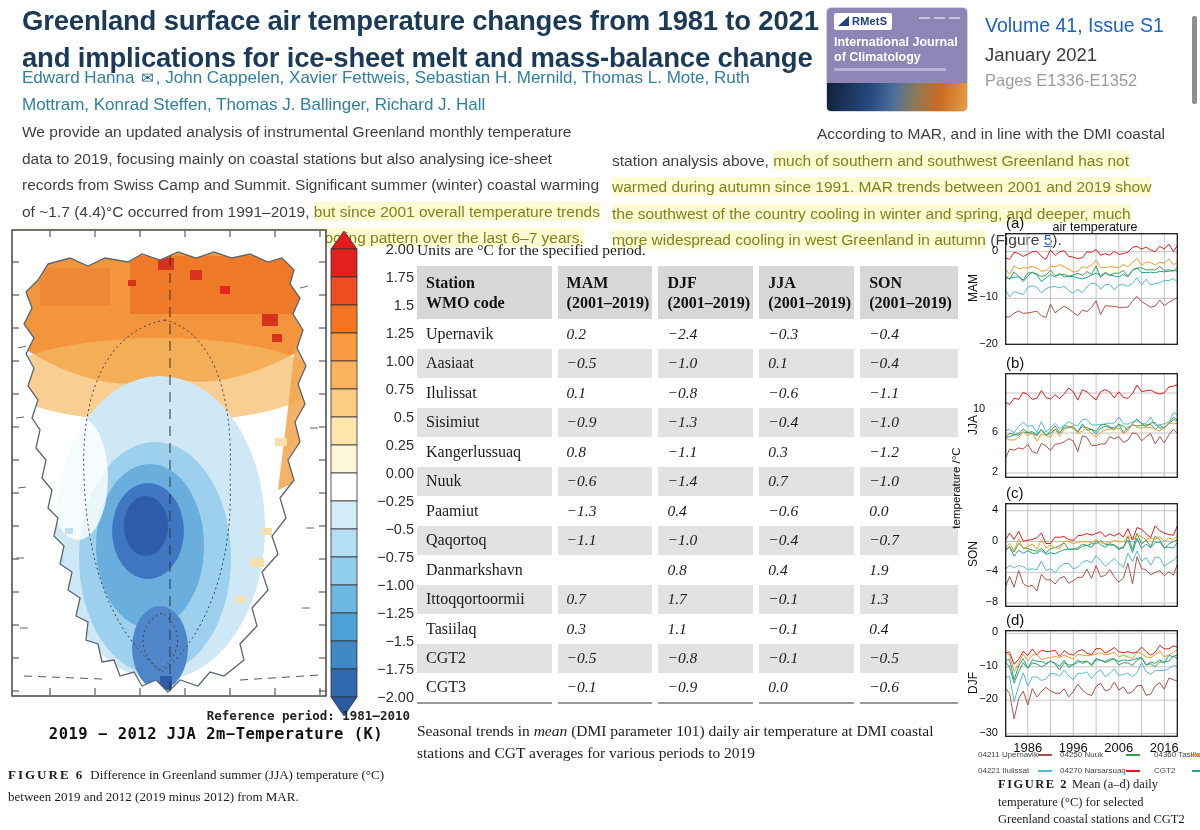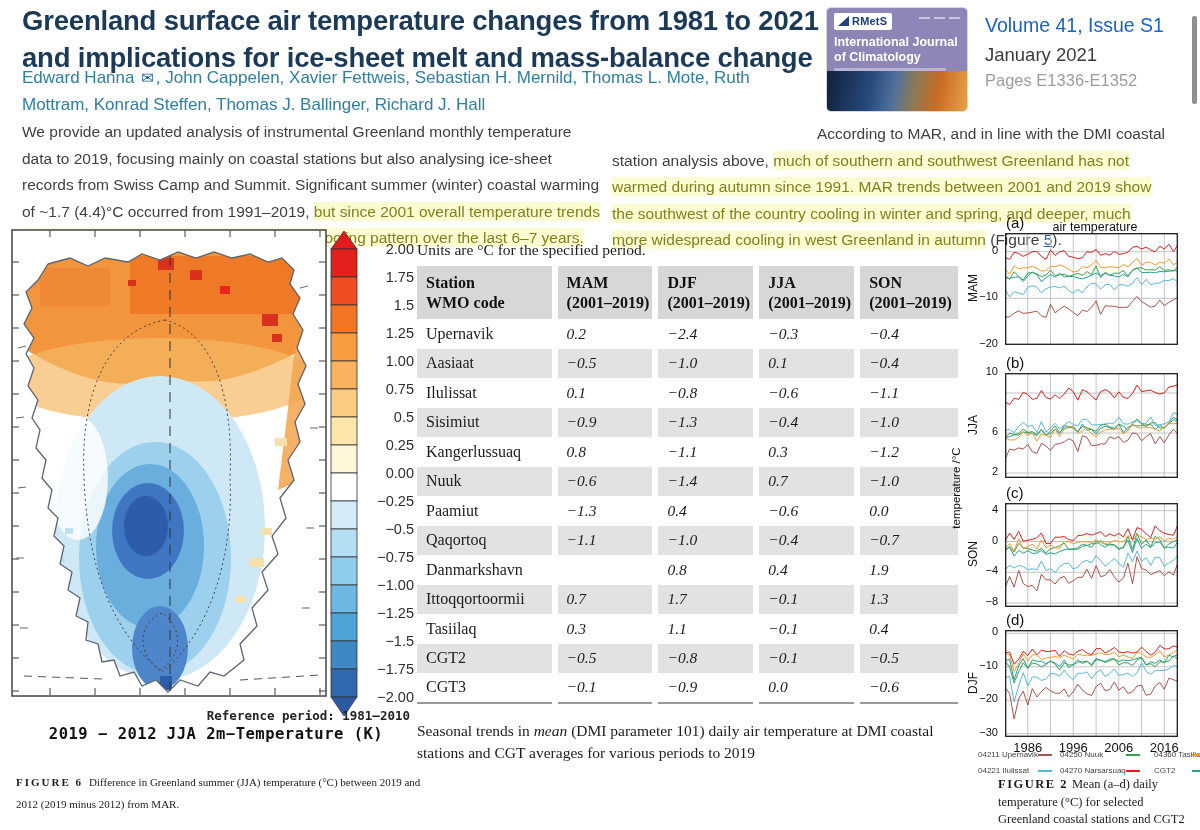--- a/index.html
+++ b/index.html
@@ -9,21 +9,21 @@
 
   
   .title{position:absolute;left:22px;top:2px;margin:0;width:800px;
          font-size:27.5px;line-height:37px;font-weight:600;color:#1b3a57;letter-spacing:-0.2px;}
   .authors{position:absolute;left:22px;top:64px;margin:0;width:790px;
            font-size:17px;line-height:27px;color:#2f7fa0;}
   .mail{color:#1f5f8a;font-size:15px;margin:0 2px;cursor:pointer;}
 
   .cover{position:absolute;left:827px;top:8px;width:140px;height:103px;border-radius:4px;
          overflow:hidden;box-shadow:0 0 0 1px #d8d8d8;cursor:pointer;}
-  .cover-top{height:63px;background:#8d86b6;padding:5px 7px 0 7px;position:relative;}
+  .cover-top{height:75px;background:#8d86b6;padding:5px 7px 0 7px;position:relative;}
   .rmets-row{display:flex;align-items:flex-start;}
   .rmets-box{background:#fff;border-radius:2px;padding:2px 5px 3px 4px;display:inline-flex;align-items:center;gap:3px;}
   .rmets-tri{width:11px;height:10px;background:#24427c;clip-path:polygon(0 100%,100% 100%,100% 0);display:inline-block;}
   .rmets-txt{color:#1d3f7c;font-weight:bold;font-size:11px;letter-spacing:0.2px;}
   .cover-menu{position:absolute;right:7px;top:9px;display:flex;gap:4px;}
   .cover-menu i{display:block;width:11px;height:2px;background:#c9c4e0;}
   .journal-name{color:#fff;font-weight:bold;font-size:12.5px;line-height:14.5px;margin-top:5px;}
   .journal-sub{height:3px;width:112px;background:#b9b3d6;margin-top:4px;border-radius:1px;}
   .cover-earth{height:40px;background:
       linear-gradient(100deg,#10203c 0%,#274b7e 32%,#51719b 48%,#8d7a55 62%,#c96a22 78%,#e8a24a 100%);}
@@ -39,22 +39,22 @@
   .abs-right{left:612px;top:121px;width:556px;text-indent:205px;}
   .abs mark{background:#fbfcd2;color:#83811c;padding:1px 0;}
   .fig-link{color:#1b62c4;text-decoration:underline;cursor:pointer;}
 
   
   #map-svg{position:absolute;left:10px;top:228px;}
   .refperiod{position:absolute;left:180px;top:708px;width:230px;text-align:right;
              font-family:"DejaVu Sans Mono",monospace;font-weight:bold;font-size:12.5px;color:#222;}
   .map-xlabel{position:absolute;left:18px;top:725px;width:396px;text-align:center;
               font-family:"DejaVu Sans Mono",monospace;font-weight:bold;font-size:15.5px;color:#111;letter-spacing:0.5px;}
-  .fig6-cap{position:absolute;left:8px;top:764px;width:406px;margin:8px;
-            font-family:"Liberation Serif","DejaVu Serif",serif;font-size:11px;line-height:21.5px;color:#1c1c1c;}
+  .fig6-cap{position:absolute;left:8px;top:764px;width:406px;margin:0;
+            font-family:"Liberation Serif","DejaVu Serif",serif;font-size:13px;line-height:21.5px;color:#1c1c1c;}
   .figtag{font-weight:bold;letter-spacing:2px;margin-right:6px;}
 
   
   .cb-host{position:absolute;left:330px;top:230px;width:86px;height:500px;}
   .cb-label{position:absolute;left:30px;width:54px;text-align:right;font-size:14.5px;color:#2e2e2e;}
 
   
   .table-host{position:absolute;left:417px;top:241px;width:541px;
               font-family:"Liberation Serif","DejaVu Serif",serif;}
   .units{margin:0 0 7px 0;font-size:15.5px;color:#1c1c1c;}
@@ -396,21 +396,21 @@
         <polyline points="0.0,84.1 4.6,83.8 9.1,80.2 13.7,77.9 18.2,80.4 22.8,79.9 27.3,79.1 31.9,78.1 36.4,82.9 41.0,84.4 45.5,71.1 50.1,79.9 54.6,76.4 59.2,73.1 63.7,75.8 68.3,79.5 72.8,82.7 77.4,77.0 81.9,78.6 86.5,74.5 91.1,67.9 95.6,81.4 100.2,72.7 104.7,73.1 109.3,73.3 113.8,74.3 118.4,74.4 122.9,74.1 127.5,68.2 132.0,63.4 136.6,68.6 141.1,71.4 145.7,74.1 150.2,73.0 154.8,67.1 159.3,72.7 163.9,69.3 168.4,66.8 173.0,64.4" fill="none" stroke="#a8534b" stroke-width="1" stroke-linejoin="round"></polyline>
         <polyline points="0.0,56.5 4.6,64.0 9.1,58.8 13.7,60.0 18.2,61.5 22.8,54.3 27.3,52.7 31.9,54.2 36.4,59.8 41.0,55.8 45.5,54.0 50.1,53.4 54.6,54.9 59.2,53.1 63.7,57.6 68.3,60.2 72.8,56.4 77.4,59.7 81.9,54.0 86.5,50.2 91.1,51.1 95.6,56.2 100.2,51.8 104.7,51.3 109.3,57.0 113.8,51.9 118.4,51.7 122.9,53.3 127.5,50.3 132.0,44.7 136.6,51.9 141.1,46.3 145.7,51.7 150.2,50.5 154.8,49.8 159.3,47.4 163.9,47.6 168.4,45.5 173.0,49.6" fill="none" stroke="#57b8de" stroke-width="1" stroke-linejoin="round"></polyline>
         <polyline points="0.0,44.5 4.6,45.4 9.1,44.3 13.7,43.8 18.2,48.6 22.8,43.0 27.3,39.1 31.9,41.8 36.4,48.5 41.0,44.9 45.5,41.5 50.1,44.1 54.6,40.4 59.2,43.8 63.7,43.5 68.3,43.4 72.8,44.9 77.4,45.9 81.9,44.2 86.5,42.3 91.1,40.0 95.6,42.4 100.2,40.4 104.7,42.1 109.3,42.9 113.8,44.0 118.4,41.2 122.9,43.9 127.5,37.1 132.0,35.0 136.6,39.5 141.1,39.7 145.7,39.2 150.2,39.8 154.8,38.4 159.3,38.8 163.9,38.3 168.4,37.3 173.0,38.3" fill="none" stroke="#21a096" stroke-width="1" stroke-linejoin="round"></polyline>
         <polyline points="0.0,42.5 4.6,46.4 9.1,38.7 13.7,43.6 18.2,47.1 22.8,40.0 27.3,39.6 31.9,40.9 36.4,43.6 41.0,42.1 45.5,37.0 50.1,42.7 54.6,41.8 59.2,41.2 63.7,43.2 68.3,41.9 72.8,40.4 77.4,42.4 81.9,38.6 86.5,41.6 91.1,33.0 95.6,44.5 100.2,39.3 104.7,42.5 109.3,40.1 113.8,40.3 118.4,37.5 122.9,43.2 127.5,37.3 132.0,35.1 136.6,34.7 141.1,37.1 145.7,36.6 150.2,37.0 154.8,33.6 159.3,37.4 163.9,36.7 168.4,38.4 173.0,33.5" fill="none" stroke="#38a04c" stroke-width="1" stroke-linejoin="round"></polyline>
         <polyline points="0.0,35.8 4.6,41.2 9.1,32.7 13.7,36.0 18.2,34.8 22.8,34.8 27.3,33.4 31.9,35.1 36.4,38.2 41.0,37.5 45.5,33.3 50.1,33.9 54.6,31.8 59.2,33.7 63.7,36.1 68.3,39.0 72.8,38.3 77.4,33.6 81.9,34.8 86.5,32.0 91.1,27.5 95.6,34.3 100.2,34.5 104.7,33.7 109.3,34.0 113.8,34.9 118.4,31.5 122.9,33.9 127.5,29.3 132.0,25.6 136.6,32.2 141.1,29.2 145.7,29.4 150.2,32.1 154.8,29.3 159.3,30.2 163.9,26.0 168.4,31.9 173.0,28.1" fill="none" stroke="#f59a28" stroke-width="1" stroke-linejoin="round"></polyline>
         <polyline points="0.0,24.7 4.6,26.3 9.1,19.2 13.7,20.5 18.2,23.4 22.8,21.3 27.3,18.8 31.9,18.3 36.4,23.4 41.0,26.3 45.5,16.9 50.1,22.4 54.6,18.8 59.2,17.6 63.7,23.4 68.3,24.2 72.8,25.7 77.4,24.7 81.9,18.8 86.5,19.3 91.1,16.4 95.6,22.3 100.2,20.6 104.7,22.2 109.3,18.4 113.8,21.3 118.4,20.7 122.9,19.1 127.5,14.3 132.0,13.4 136.6,16.1 141.1,14.1 145.7,17.0 150.2,18.7 154.8,13.2 159.3,16.1 163.9,11.2 168.4,18.6 173.0,11.5" fill="none" stroke="#e41a1c" stroke-width="1" stroke-linejoin="round"></polyline>
         <rect x="0.7" y="0.7" width="171.6" height="110.6" fill="none" stroke="#1c1c1c" stroke-width="1.3"></rect>
       </svg>
       <div class="ptag" style="left: 1006px; top: 354px;">(b)</div>
       <div class="pseason" style="left: 928px; top: 417.5px;">JJA</div>
-      <div class="ptick" style="left: 960px; top: 365px;">10</div>
+      <div class="ptick" style="left: 960px; top: 402px; text-align: center;">10</div>
       <div class="ptick" style="left: 960px; top: 425px;">6</div>
       <div class="ptick" style="left: 960px; top: 465px;">2</div>
       <svg width="173" height="105" viewBox="0 0 173 105" style="position: absolute; left: 1005px; top: 373px;">
         <line x1="22.8" y1="1" x2="22.8" y2="104" stroke="#bdbdbd" stroke-width="0.9"></line>
         <line x1="45.5" y1="1" x2="45.5" y2="104" stroke="#bdbdbd" stroke-width="0.9"></line>
         <line x1="68.3" y1="1" x2="68.3" y2="104" stroke="#bdbdbd" stroke-width="0.9"></line>
         <line x1="91.1" y1="1" x2="91.1" y2="104" stroke="#bdbdbd" stroke-width="0.9"></line>
         <line x1="113.8" y1="1" x2="113.8" y2="104" stroke="#bdbdbd" stroke-width="0.9"></line>
         <line x1="136.6" y1="1" x2="136.6" y2="104" stroke="#bdbdbd" stroke-width="0.9"></line>
         <line x1="159.3" y1="1" x2="159.3" y2="104" stroke="#bdbdbd" stroke-width="0.9"></line>

